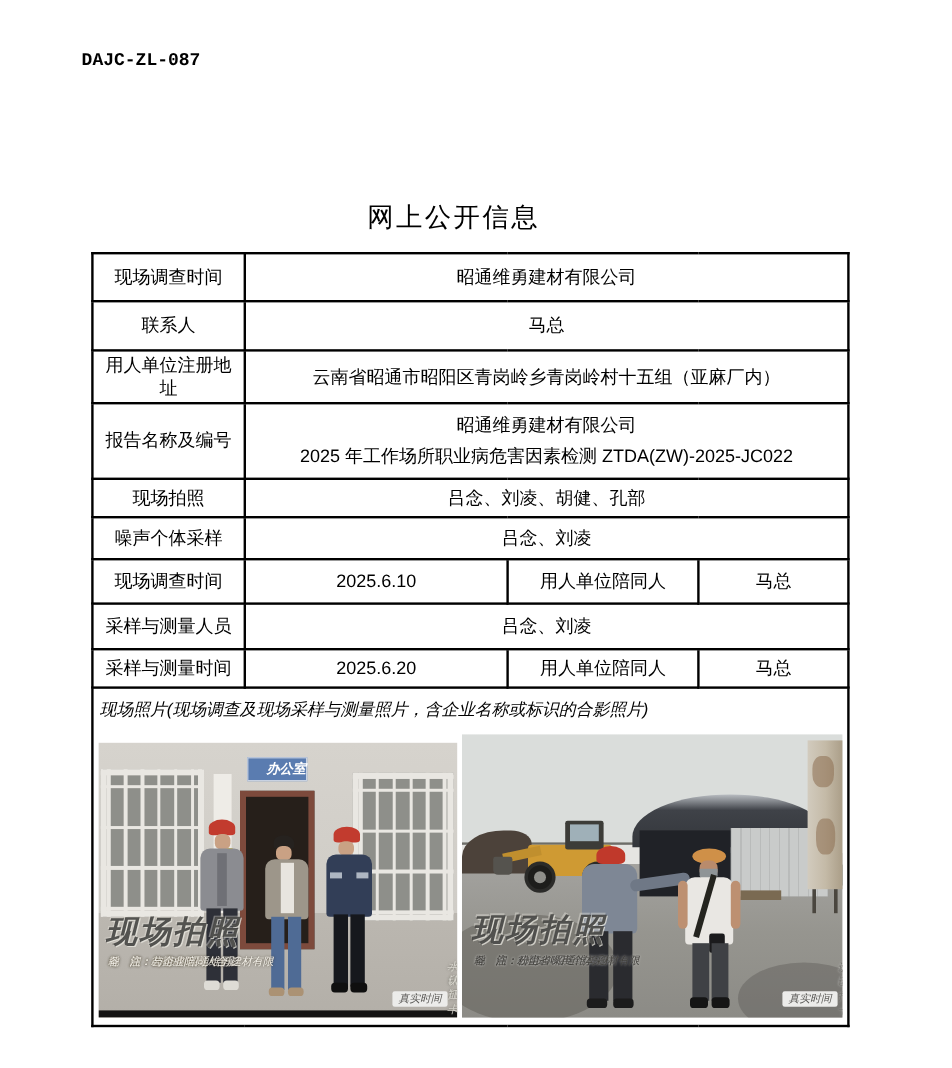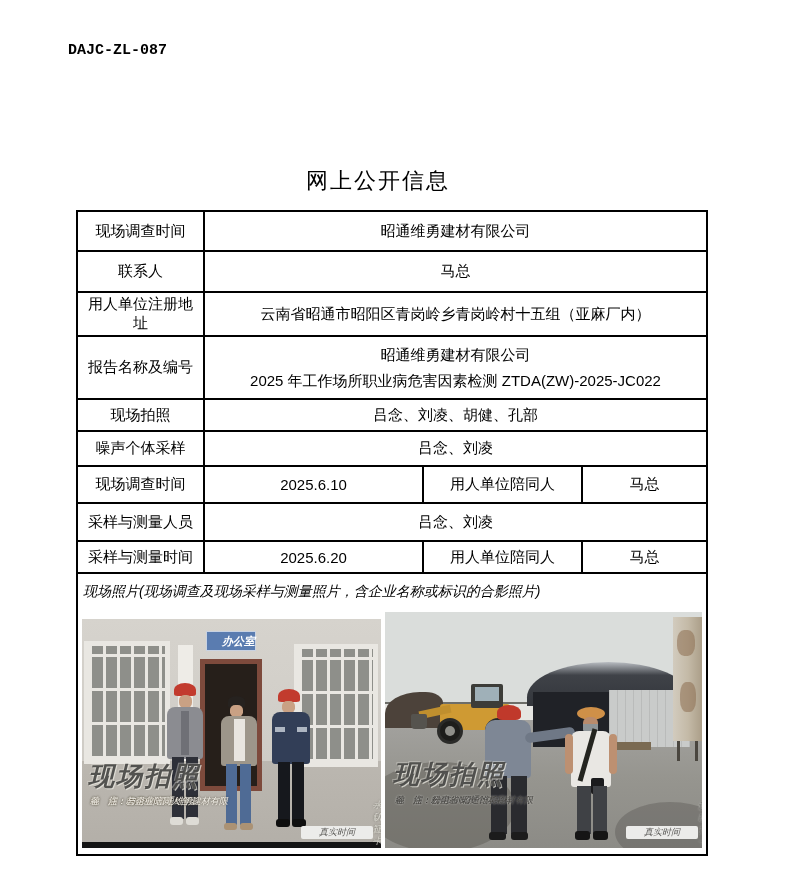--- a/index.html
+++ b/index.html
@@ -38,21 +38,21 @@
   .door-sign { background:#5a7cb0; color:#fff; font-weight:bold; font-size:11px; text-align:right; line-height:18px; border:1px solid #c8d2e2; }
   .blackbar { background:#141414; }
 
   .wm-title { font-weight:bold; font-size:26px; letter-spacing:2px; color:rgba(70,70,68,0.92);
               text-shadow:1px 1px 0 rgba(235,233,225,0.75), -1px -1px 0 rgba(235,233,225,0.4); white-space:nowrap; }
   .wm-lines { font-size:9px; line-height:13px; white-space:nowrap; }
   .wm-lines.light { color:#f3f0e9; text-shadow:0 0 2px rgba(60,50,30,0.85); }
   .wm-lines.dark { color:#403f3b; text-shadow:0 0 2px rgba(255,255,255,0.55); }
   .wm-stamp { font-size:9px; line-height:12px; text-align:right; color:rgba(225,223,215,0.9); text-shadow:0 0 2px rgba(70,70,60,0.6); }
   .wm-stamp.dark { color:#73726d; text-shadow:0 0 2px rgba(255,255,255,0.5); }
-  .wm-badge { background:#ececea; color:#5c5b58; font-size:9px; line-height:13px; padding:0 18px; border-radius:2px; }
+  .wm-badge { background:#ececea; color:#5c5b58; font-size:9px; line-height:13px; padding:0 5px; border-radius:2px; }
 
   
   #photoR { left:303px; top:36px; width:323px; height:236px;
             background:linear-gradient(#dadddb 0 42%, #a5a4a1 42%, #96958f 70%, #8c8b86); }
   .pileL { background:#4c423a; border-radius:60% 30% 0 0; }
   .farbldg { background:#e5e5e2; border-top:2px solid #6d6d68; }
   .shed-roof { background:linear-gradient(#b9bdc2, #3f4248 30%, #33363b); border-radius:100% 100% 0 0 / 160% 160% 0 0; }
   .shed-open { background:#202227; }
   .shed-wall { background:#c9cbca; background-image:repeating-linear-gradient(90deg, rgba(0,0,0,0.08) 0 1px, rgba(0,0,0,0) 1px 8px); }
   .silo { background:linear-gradient(90deg,#d2cbbe,#c4baa7 50%,#a99c86); }

